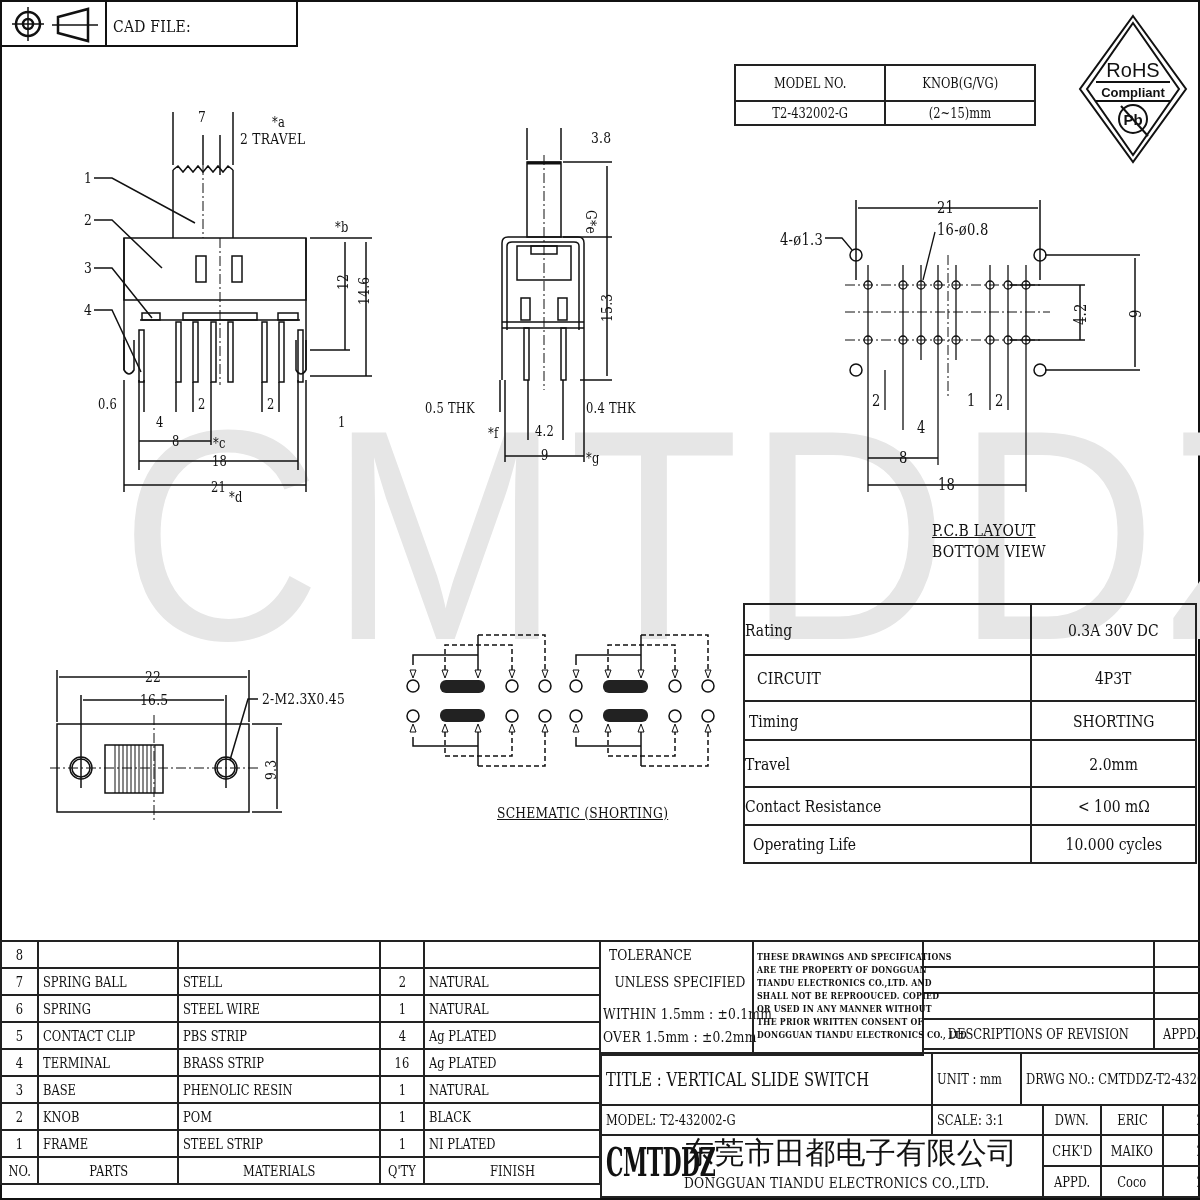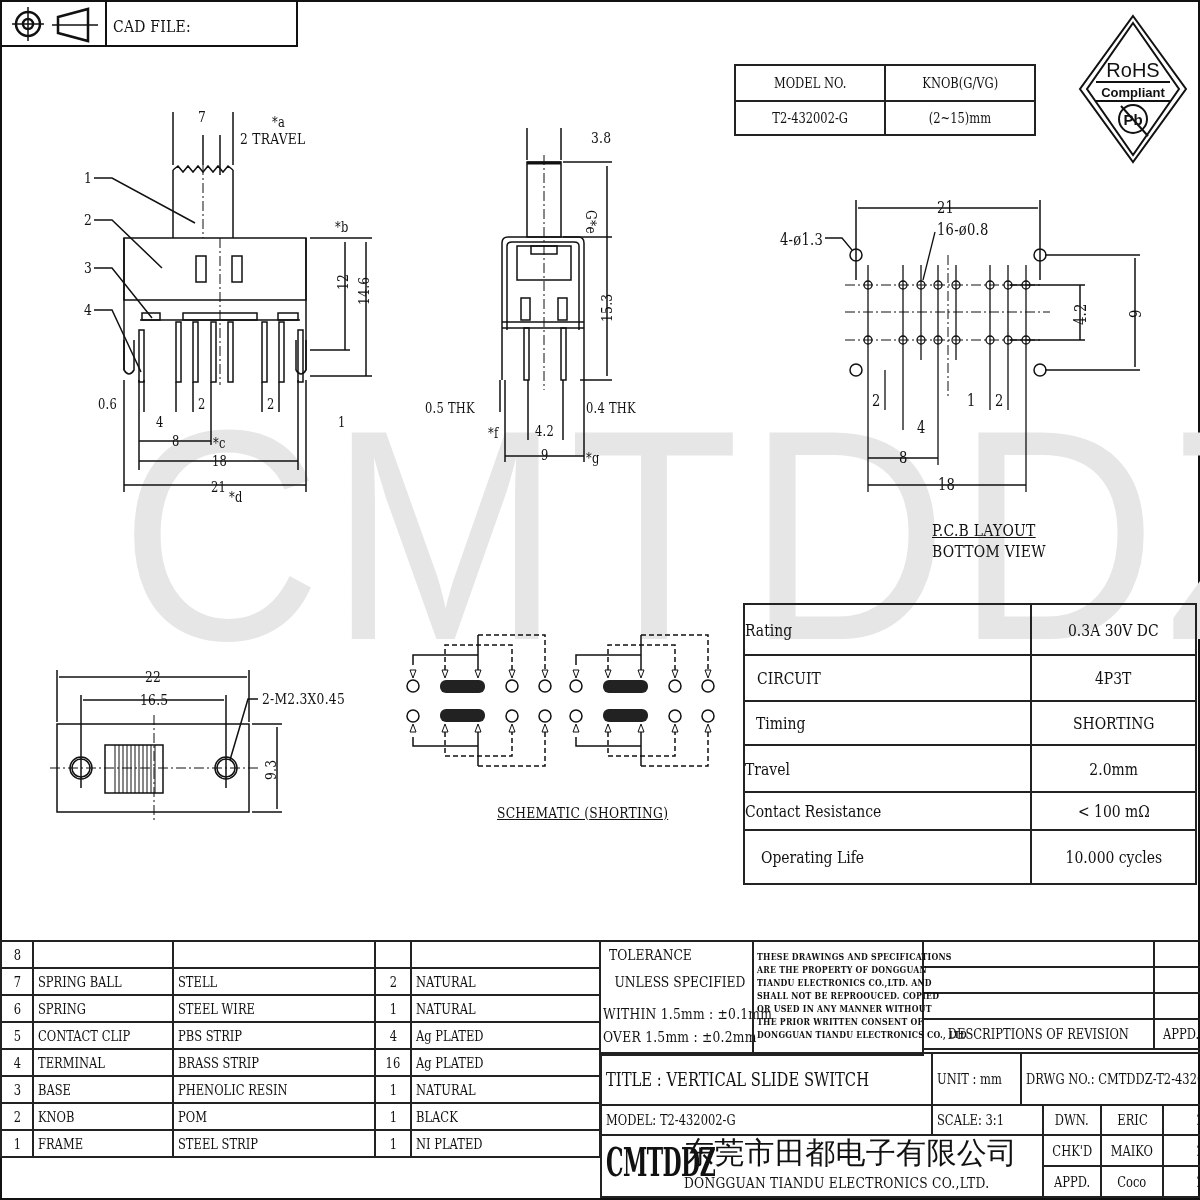--- a/index.html
+++ b/index.html
@@ -39,21 +39,21 @@
   <line x1="42" y1="20" x2="88" y2="20" stroke="#111" stroke-width="1.5"></line>
 </svg>
 <div class="t" style="left:113px;top:18px;font-size:17px;">CAD FILE:</div>
 
 <table style="left:734px;top:64px;width:302px;">
   <tbody>
       <tr style="height:36px;">
     <td class="c" style="width:140px;"><span class="n">MODEL NO.</span></td>
     <td class="c"><span class="n">KNOB(G/VG)</span></td>
   </tr>
-  <tr style="height:34px;padding-left:38px;">
+  <tr style="height:24px;padding-left:38px;">
     <td class="c"><span class="n">T2-432002-G</span></td>
     <td class="c"><span class="n">(2~15)mm</span></td>
   </tr>
 </tbody>
   </table>
 
 <svg style="left:1078px;top:14px;" width="110" height="150">
   <polygon points="55,2 108,75 55,148 2,75" fill="none" stroke="#111" stroke-width="2"></polygon>
   <polygon points="55,9 101,75 55,141 9,75" fill="none" stroke="#111" stroke-width="2"></polygon>
   <text x="55" y="63" text-anchor="middle" font-family="Liberation Sans, sans-serif" font-size="20" fill="#111">RoHS</text>
@@ -338,33 +338,33 @@
   <tbody>
   <tr style="height:51px;">
         <td style="width:285px;padding:0;"><span class="n">Rating</span></td>
         <td class="c"><span class="n">0.3A 30V DC</span></td>
       </tr>
   <tr style="height:39px;">
         <td style="padding:12px;"><span class="n">CIRCUIT</span></td>
         <td class="c"><span class="n">4P3T</span></td>
       </tr>
   <tr style="height:39px;">
-        <td style="padding:11px;"><span class="n">Timing</span></td>
+        <td style="padding:4px;"><span class="n">Timing</span></td>
         <td class="c"><span class="n">SHORTING</span></td>
       </tr>
   <tr style="height:47px;">
         <td style="padding:0;"><span class="n">Travel</span></td>
         <td class="c"><span class="n">2.0mm</span></td>
       </tr>
   <tr style="height:38px;margin-top:38px;">
         <td style="padding:0;"><span class="n">Contact Resistance</span></td>
         <td class="c"><span class="n">&lt; 100 mΩ</span></td>
       </tr>
   <tr style="height:38px;">
-        <td style="padding:16px;"><span class="n">Operating Life</span></td>
+        <td style="padding:8px;"><span class="n">Operating Life</span></td>
         <td class="c"><span class="n">10.000 cycles</span></td>
       </tr>
 </tbody>
   </table>
 
 <table class="bom" style="left:0;top:940px;width:601px;">
   <colgroup>
       <col style="width:32px">
       <col style="width:140px">
       <col style="width:202px">
@@ -421,20 +421,27 @@
         <td class="c"><span class="n">1</span></td>
         <td><span class="n">BLACK</span></td>
       </tr>
   <tr>
         <td class="c"><span class="n">1</span></td>
         <td><span class="n">FRAME</span></td>
         <td><span class="n">STEEL STRIP</span></td>
         <td class="c"><span class="n">1</span></td>
         <td><span class="n">NI PLATED</span></td>
       </tr>
+  <tr>
+        <td class="c"><span class="n">NO.</span></td>
+        <td class="c"><span class="n">PARTS</span></td>
+        <td class="c"><span class="n">MATERIALS</span></td>
+        <td class="c"><span class="n">Q'TY</span></td>
+        <td class="c"><span class="n">FINISH</span></td>
+      </tr>
 </tbody>
   </table>
 
 <div class="abs" style="left:600px;top:940px;width:152px;height:112px;border:2px solid #222;border-left:none;z-index:2;"></div>
 <div class="tc" style="left:600px;top:948px;width:150px;font-size:15px;"><span>TOLERANCE</span></div>
 <div class="tc" style="left:600px;top:975px;width:150px;font-size:15px;"><span>UNLESS  SPECIFIED</span></div>
 <div class="t" style="left:603px;top:1007px;font-size:15px;">WITHIN 1.5mm : ±0.1mm</div>
 <div class="t" style="left:603px;top:1030px;font-size:15px;">OVER 1.5mm : ±0.2mm</div>
 
 <div class="abs" style="left:752px;top:940px;width:170px;height:112px;border:2px solid #222;border-left:none;z-index:2;"></div>

